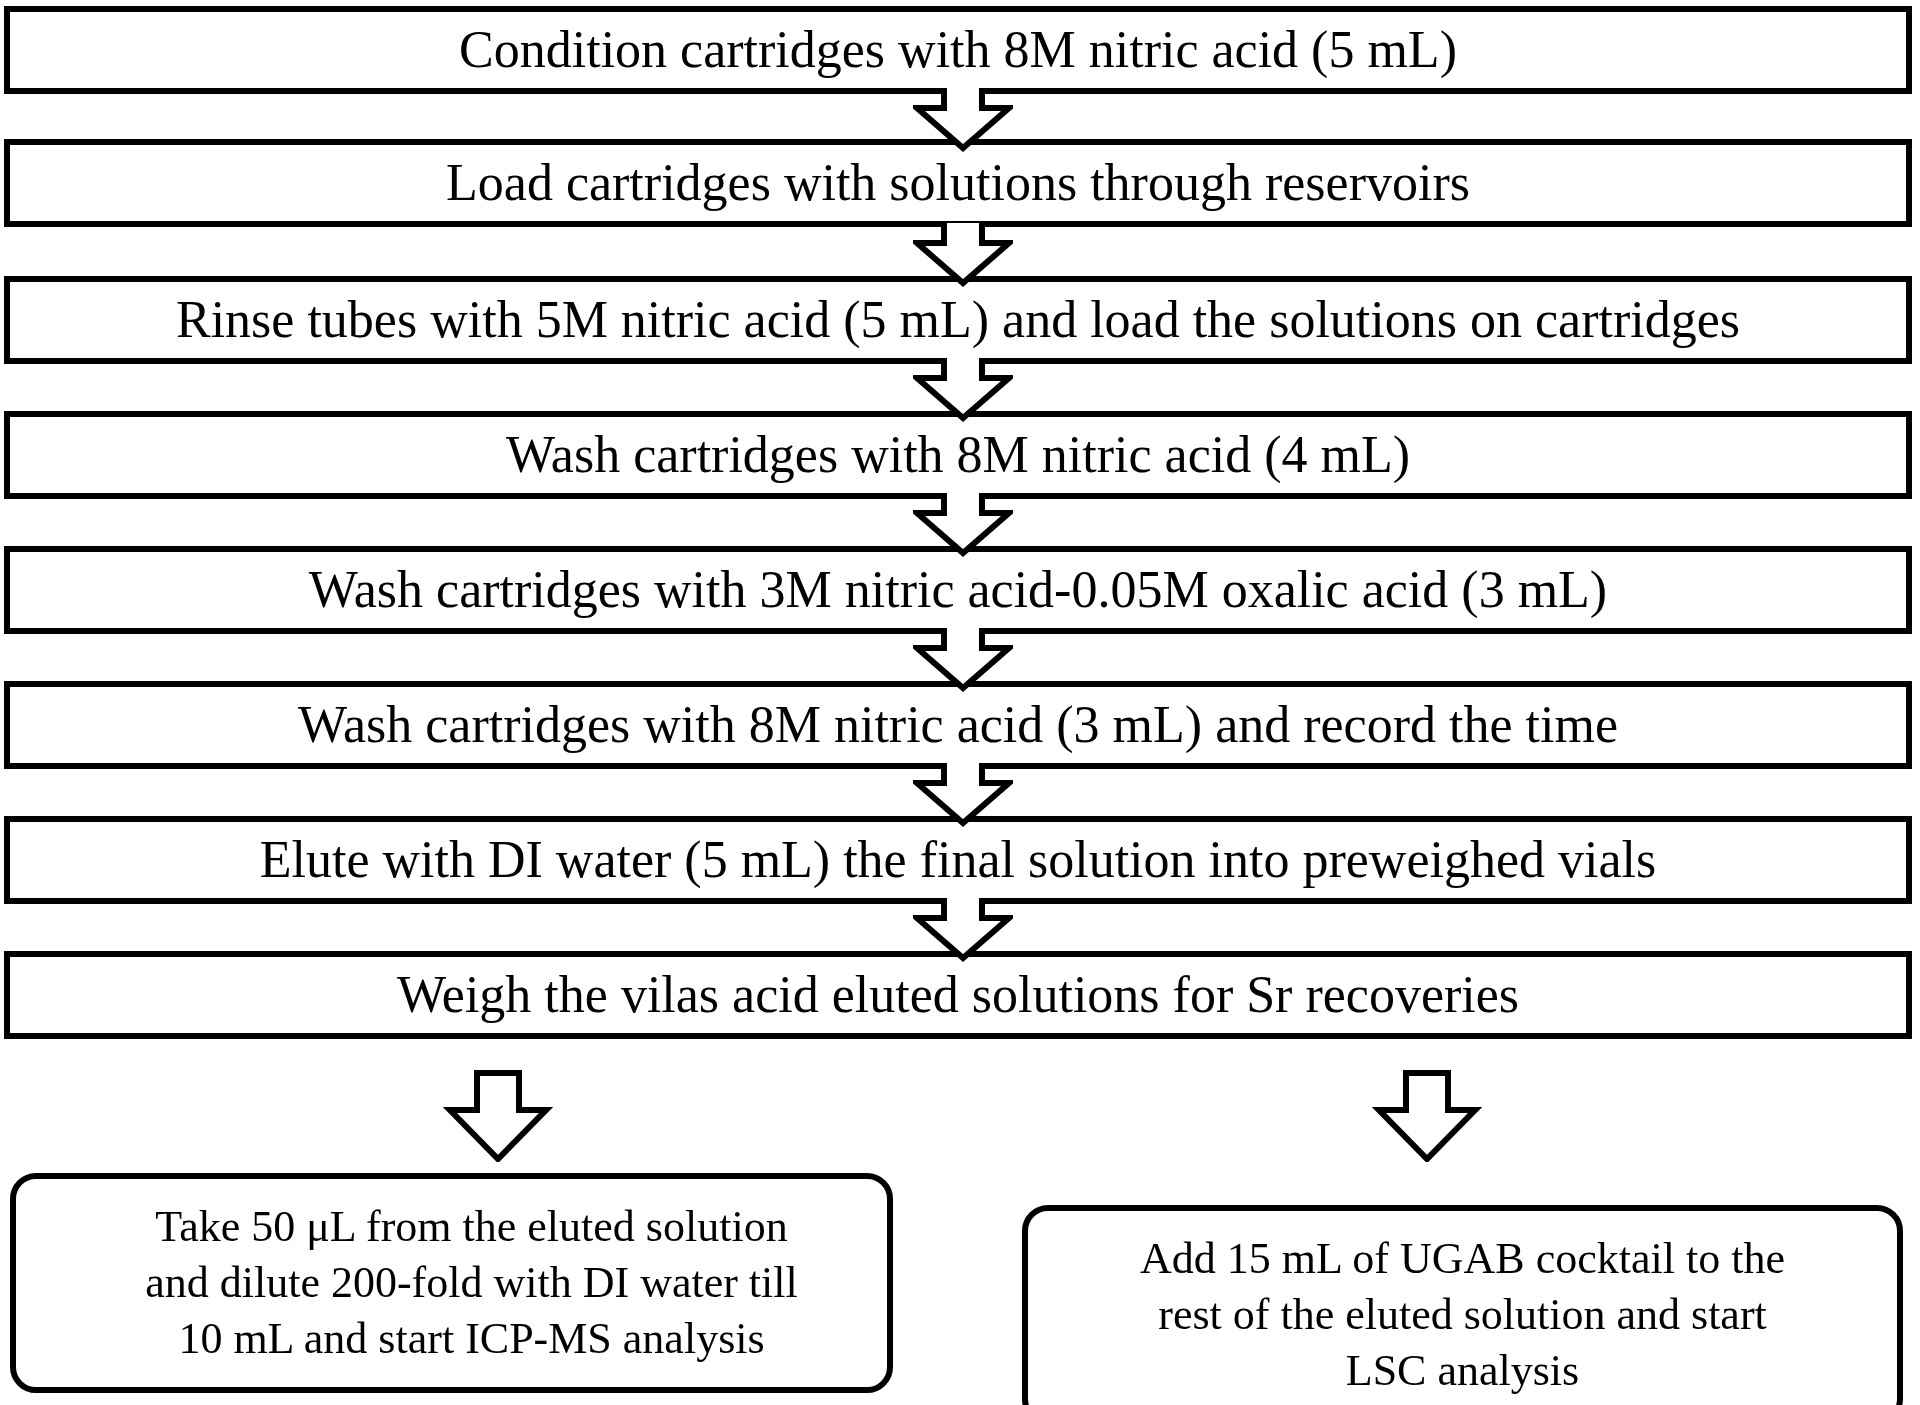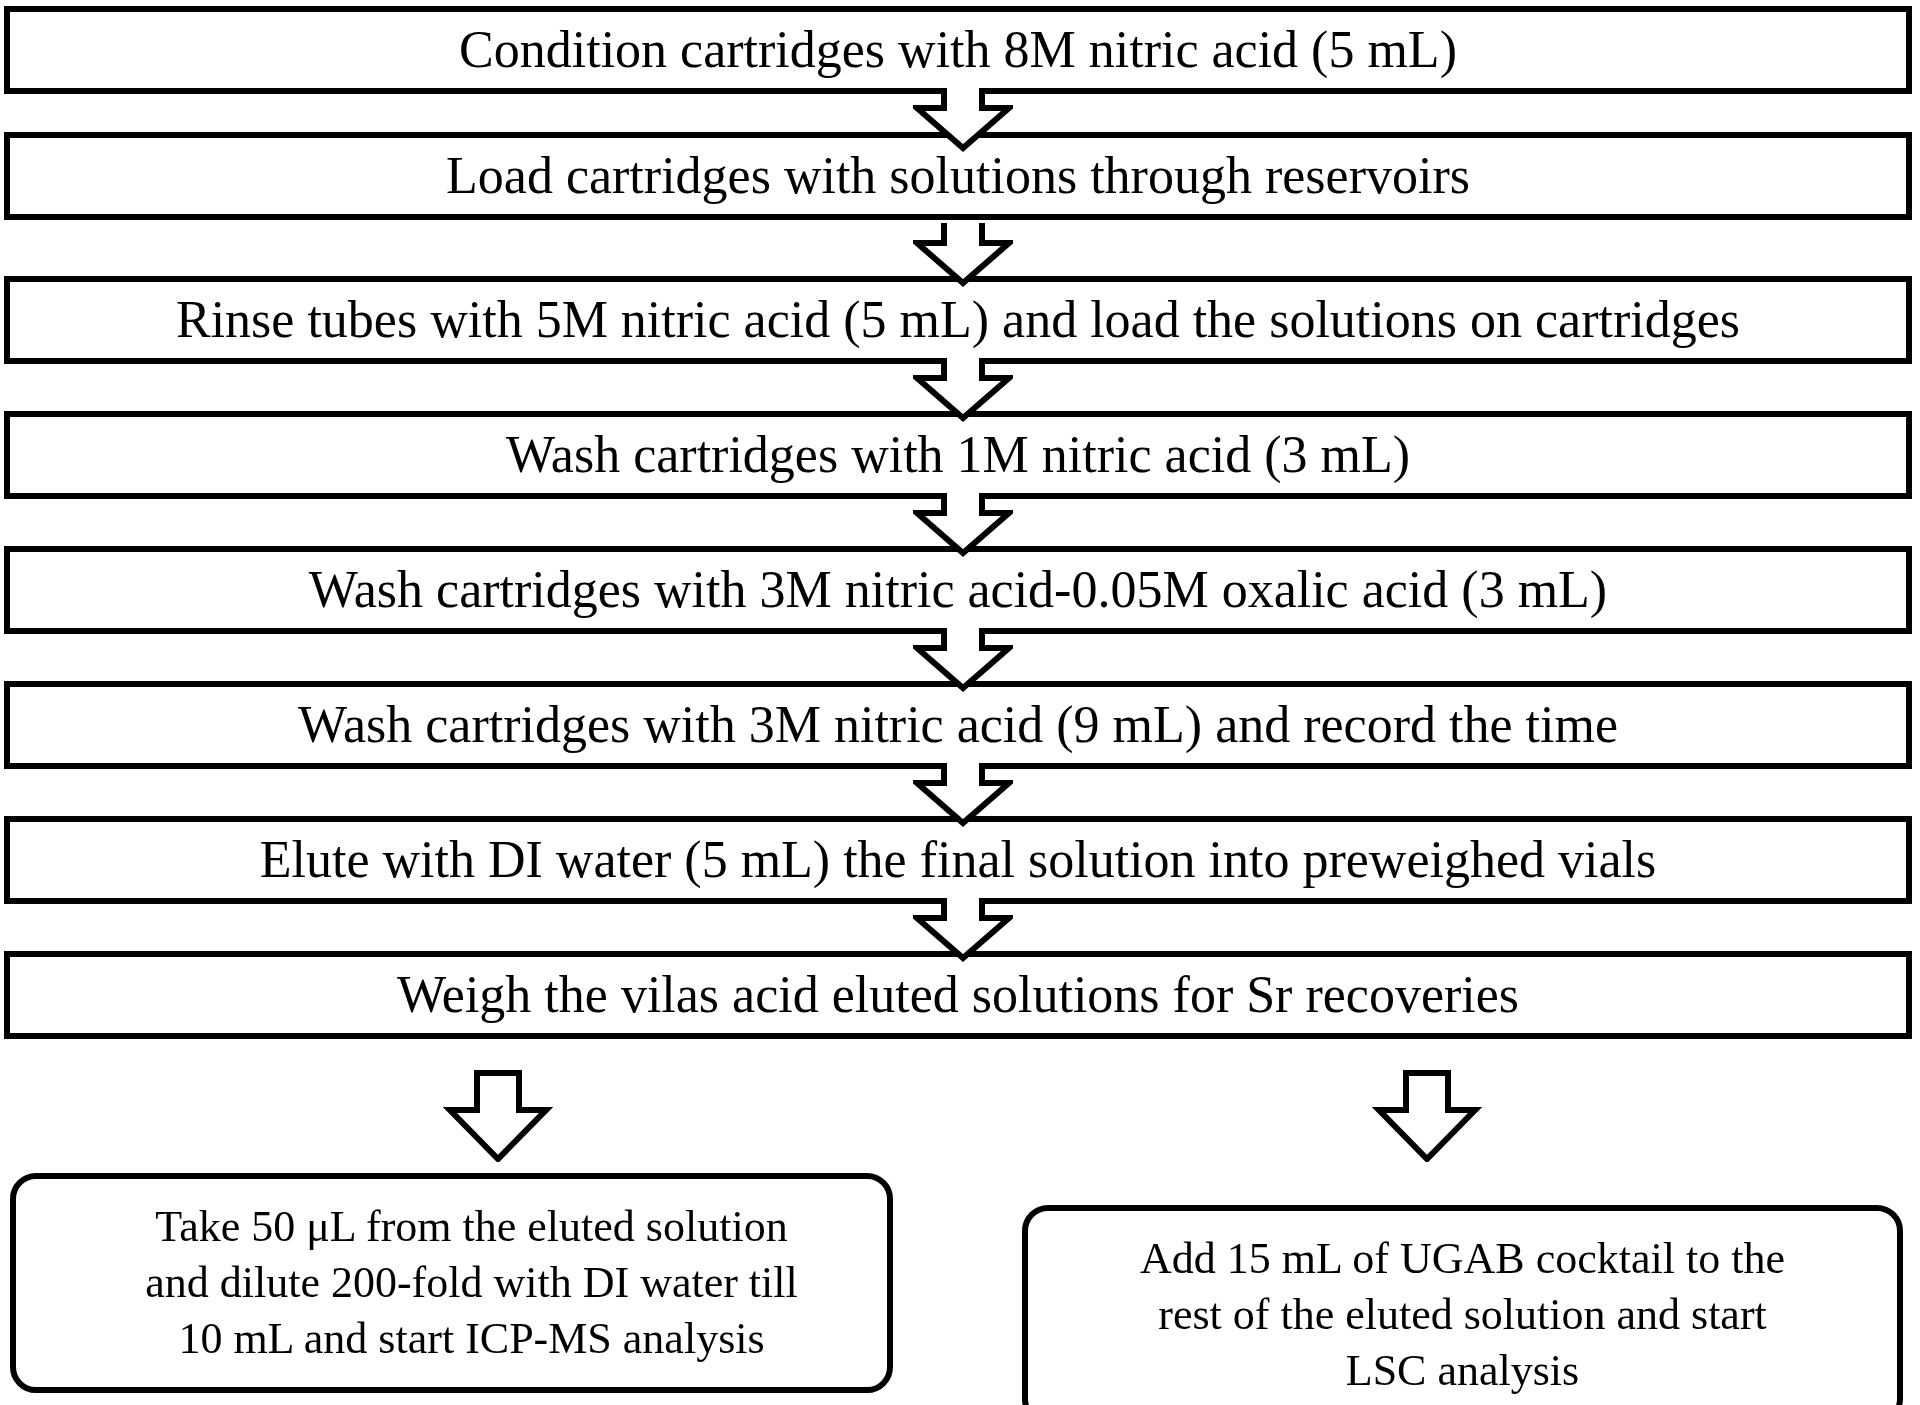--- a/index.html
+++ b/index.html
@@ -65,25 +65,25 @@
   }
   .branch-left  { left: 10px;   width: 883px; padding-left: 40px; }
   .branch-right { left: 1022px; width: 881px; margin-top: 32px; }
 </style>
 </head>
 <body>
 
 <div class="canvas">
 
   <div class="step-box" style="top:6px">Condition cartridges with 8M nitric acid (5 mL)</div>
-  <div class="step-box" style="top:132px">Load cartridges with solutions through reservoirs</div>
+  <div class="step-box" style="top:139px">Load cartridges with solutions through reservoirs</div>
   <div class="step-box" style="top:276px">Rinse tubes with 5M nitric acid (5 mL) and load the solutions on cartridges</div>
-  <div class="step-box" style="top:411px">Wash cartridges with 1M nitric acid (3 mL)</div>
+  <div class="step-box" style="top:411px">Wash cartridges with 8M nitric acid (4 mL)</div>
   <div class="step-box" style="top:546px">Wash cartridges with 3M nitric acid-0.05M oxalic acid (3 mL)</div>
-  <div class="step-box" style="top:681px">Wash cartridges with 3M nitric acid (9 mL) and record the time</div>
+  <div class="step-box" style="top:681px">Wash cartridges with 8M nitric acid (3 mL) and record the time</div>
   <div class="step-box" style="top:816px">Elute with DI water (5 mL) the final solution into preweighed vials</div>
   <div class="step-box" style="top:951px">Weigh the vilas acid eluted solutions for Sr recoveries</div>
 
   <svg class="connector" style="top:86px" viewBox="0 0 100 66">
     <path d="M31,2 L31,22 L4,22 L50,62 L96,22 L69,22 L69,2" fill="#ffffff" stroke="#000000" stroke-width="6" stroke-linejoin="miter"></path>
   </svg>
   <svg class="connector" style="top:221px" viewBox="0 0 100 66">
     <path d="M31,2 L31,22 L4,22 L50,62 L96,22 L69,22 L69,2" fill="#ffffff" stroke="#000000" stroke-width="6" stroke-linejoin="miter"></path>
   </svg>
   <svg class="connector" style="top:356px" viewBox="0 0 100 66">

